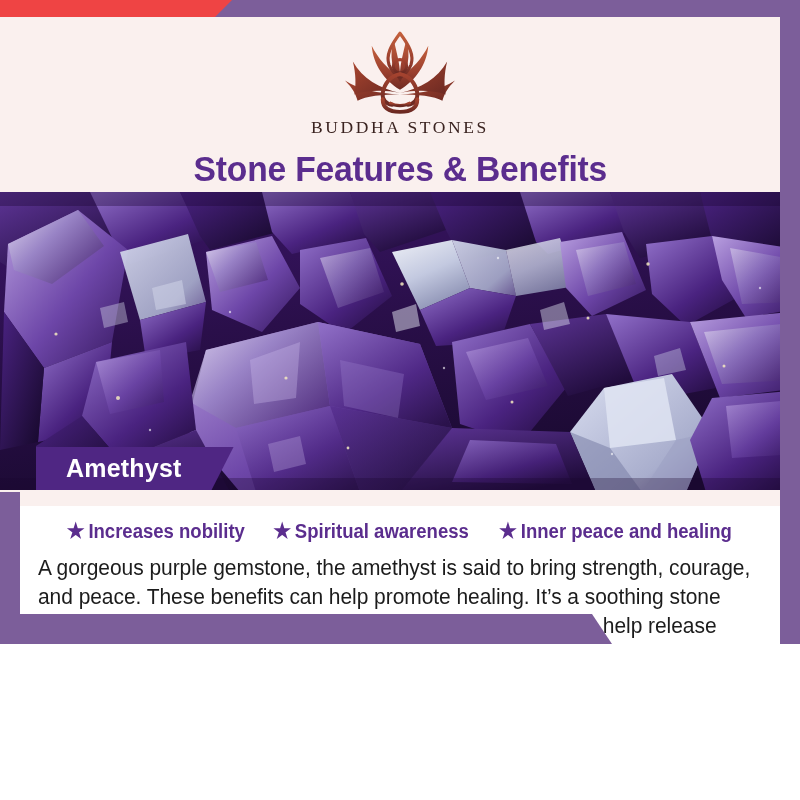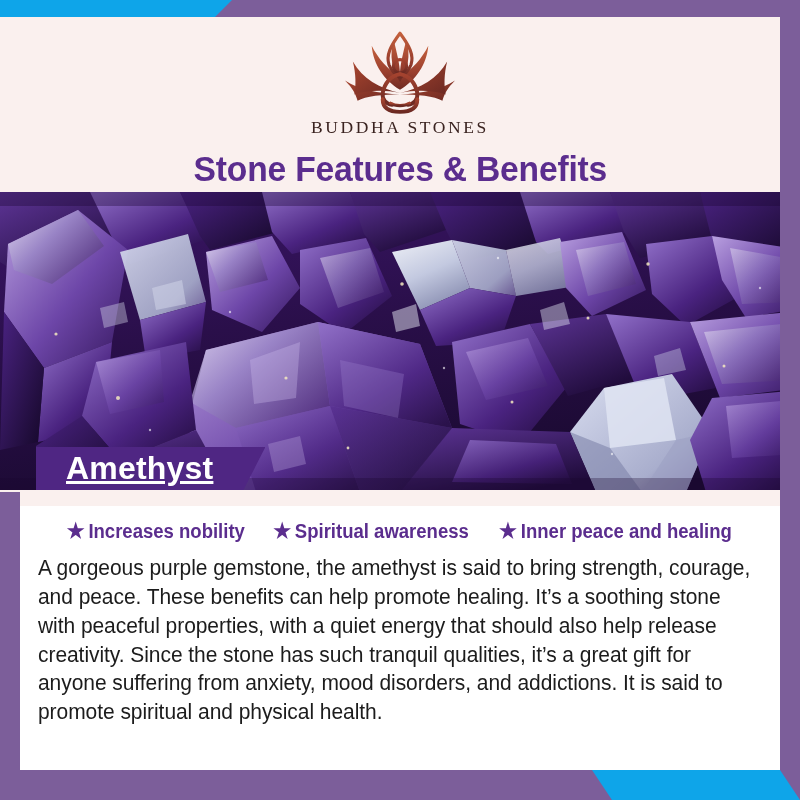--- a/index.html
+++ b/index.html
@@ -9,22 +9,22 @@
     width: 800px;
     height: 800px;
     overflow: hidden;
     font-family: "Liberation Sans", sans-serif;
   }
 
   
   .poster {
     position: relative;
     width: 800px;
-    height: 800px;
-    background: #0ea5e9;
+    height: 644px;
+    background: #ef4444;
     overflow: hidden;
   }
 
   
   .frame-top {
     position: absolute;
     top: 0; left: 0;
     width: 800px; height: 17px;
     background: #7c5e9a;
     
@@ -109,28 +109,27 @@
   
   .stone-banner {
     position: absolute;
     left: 36px;
     top: 447px;
     height: 43px;
     padding: 0 52px 0 30px;
     background: #4f2683;
     color: #ffffff;
     font-family: "Liberation Sans Narrow", "Liberation Sans", sans-serif;
-    font-size: 32px;
+    font-size: 25px;
     font-weight: 700;
     letter-spacing: 0.2px;
     display: flex;
     align-items: center;
     clip-path: polygon(0 0, 100% 0, calc(100% - 22px) 100%, 0 100%);
     z-index: 5;
-    text-decoration: underline;
   }
 
   
   .hero-gap {
     position: absolute;
     top: 490px; left: 0;
     width: 800px; height: 16px;
     background: #faf0ee;
     z-index: 4;
   }

